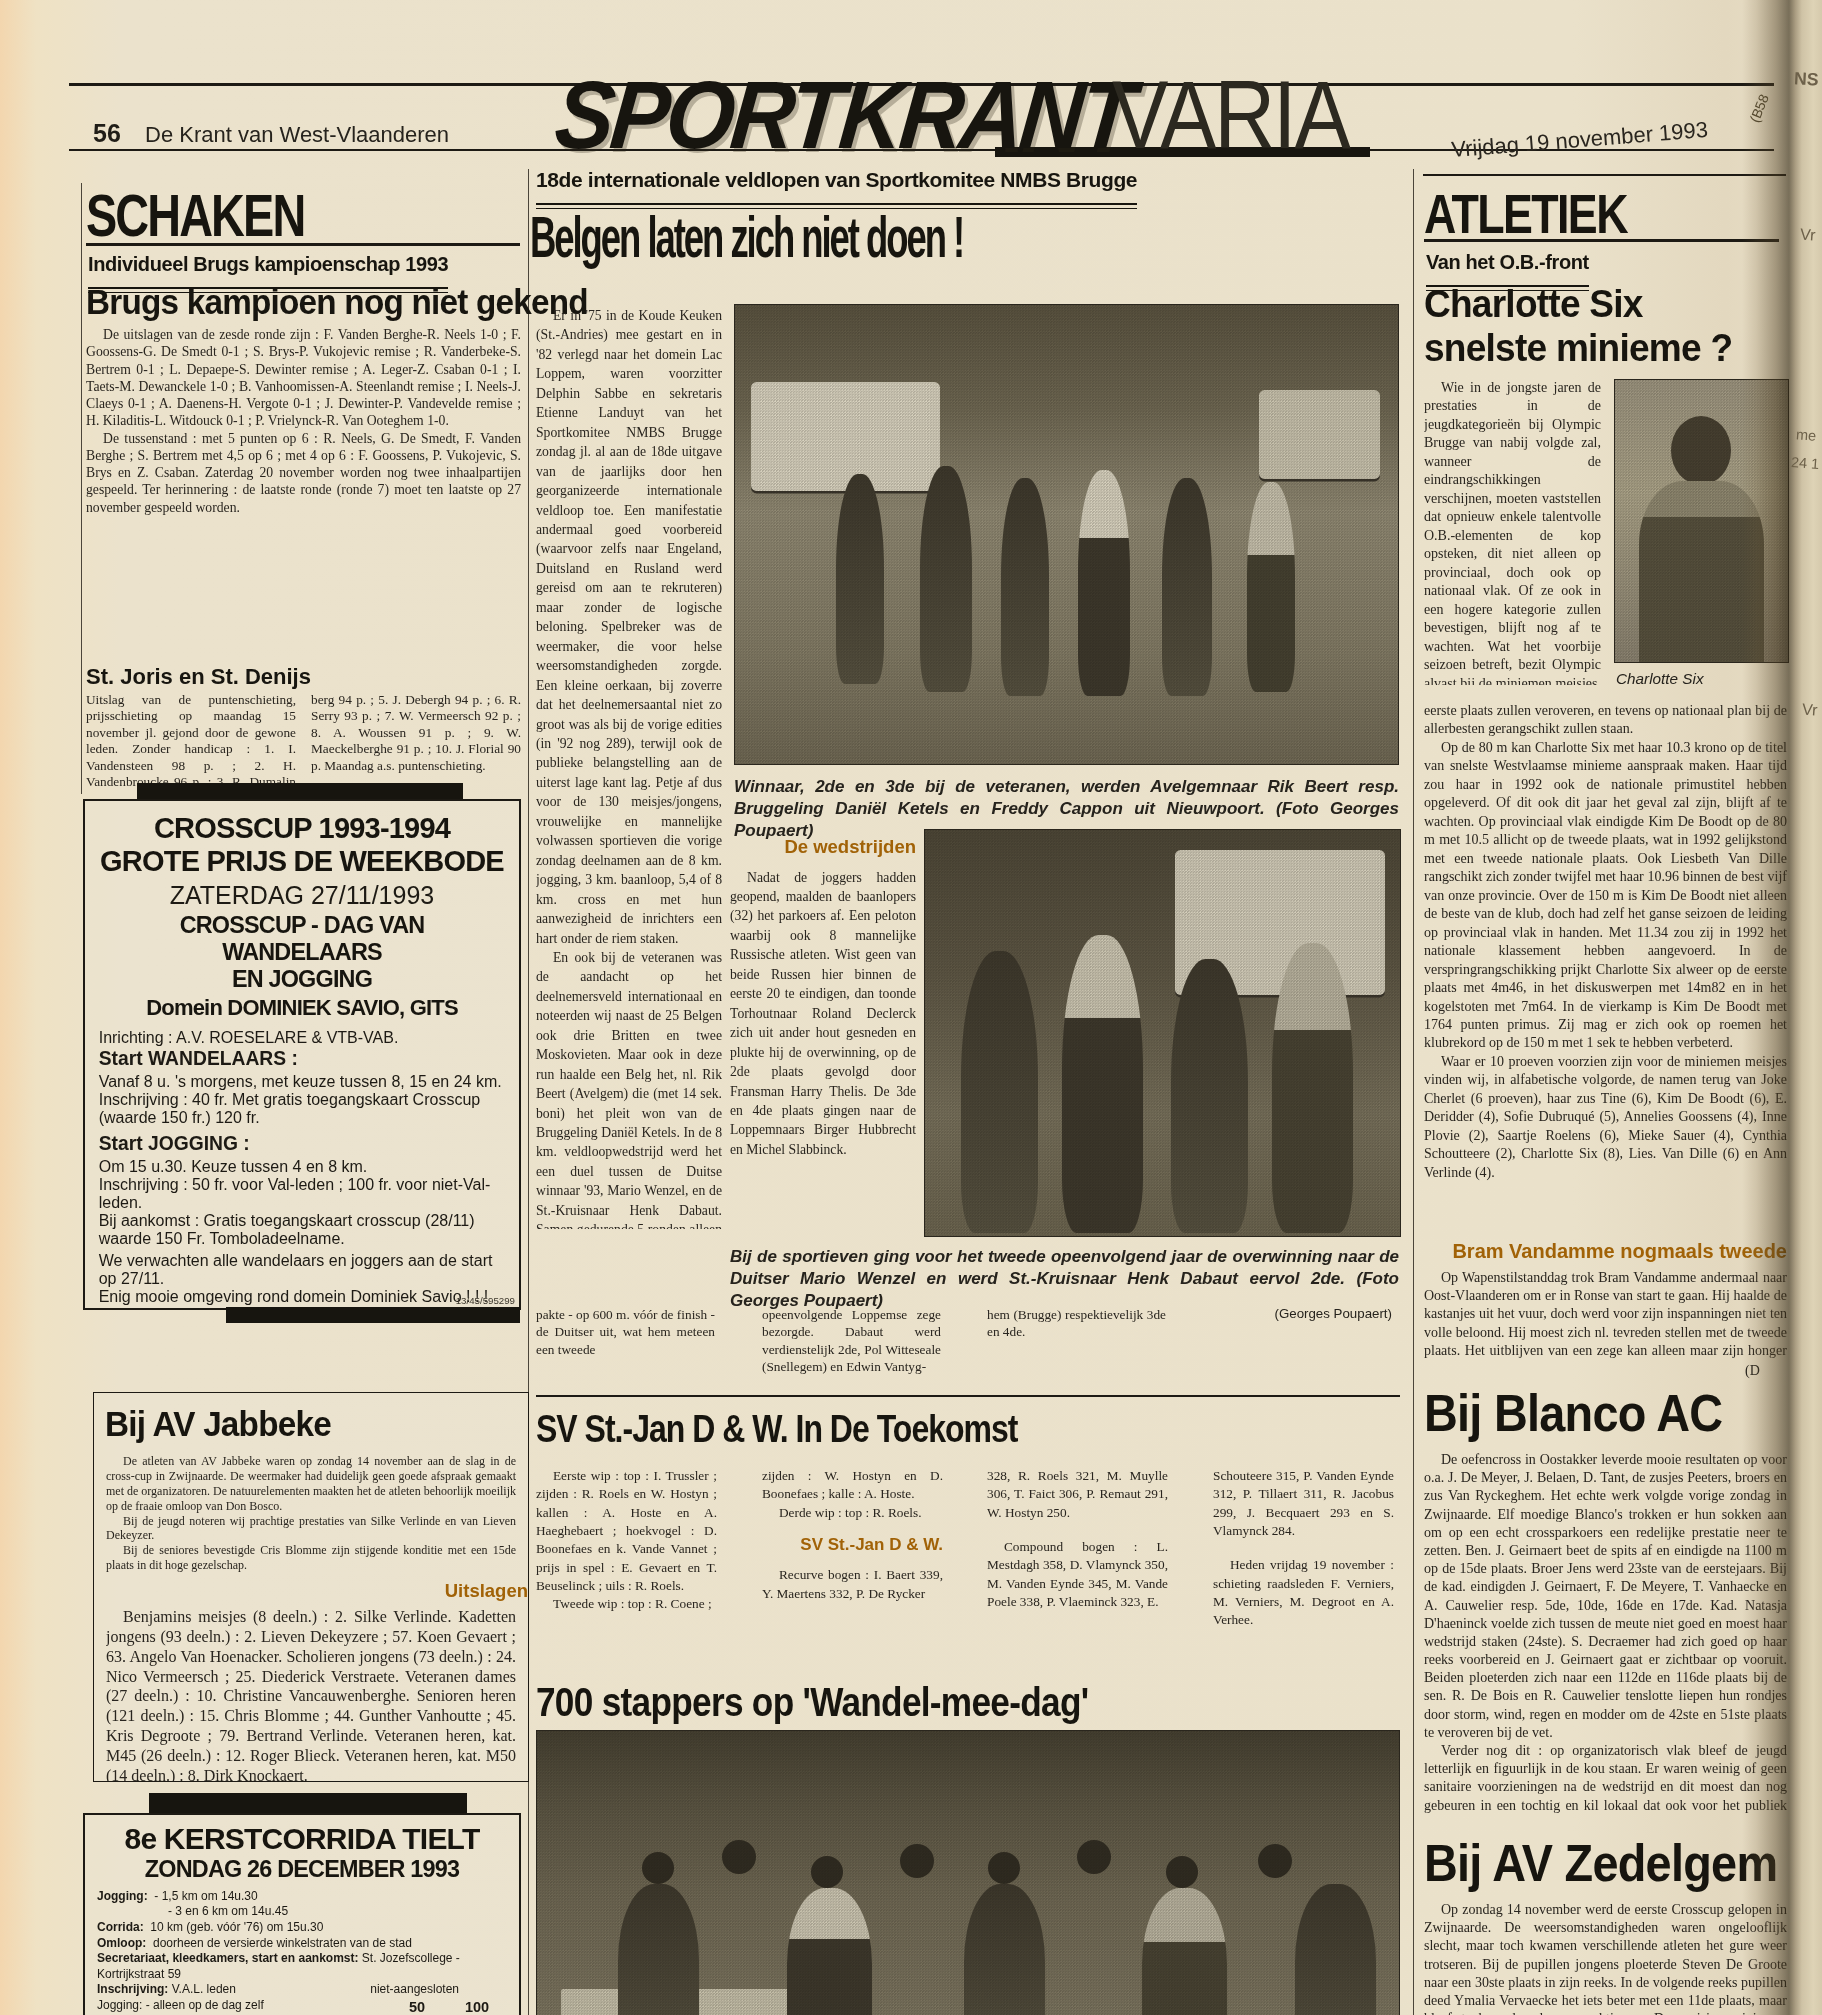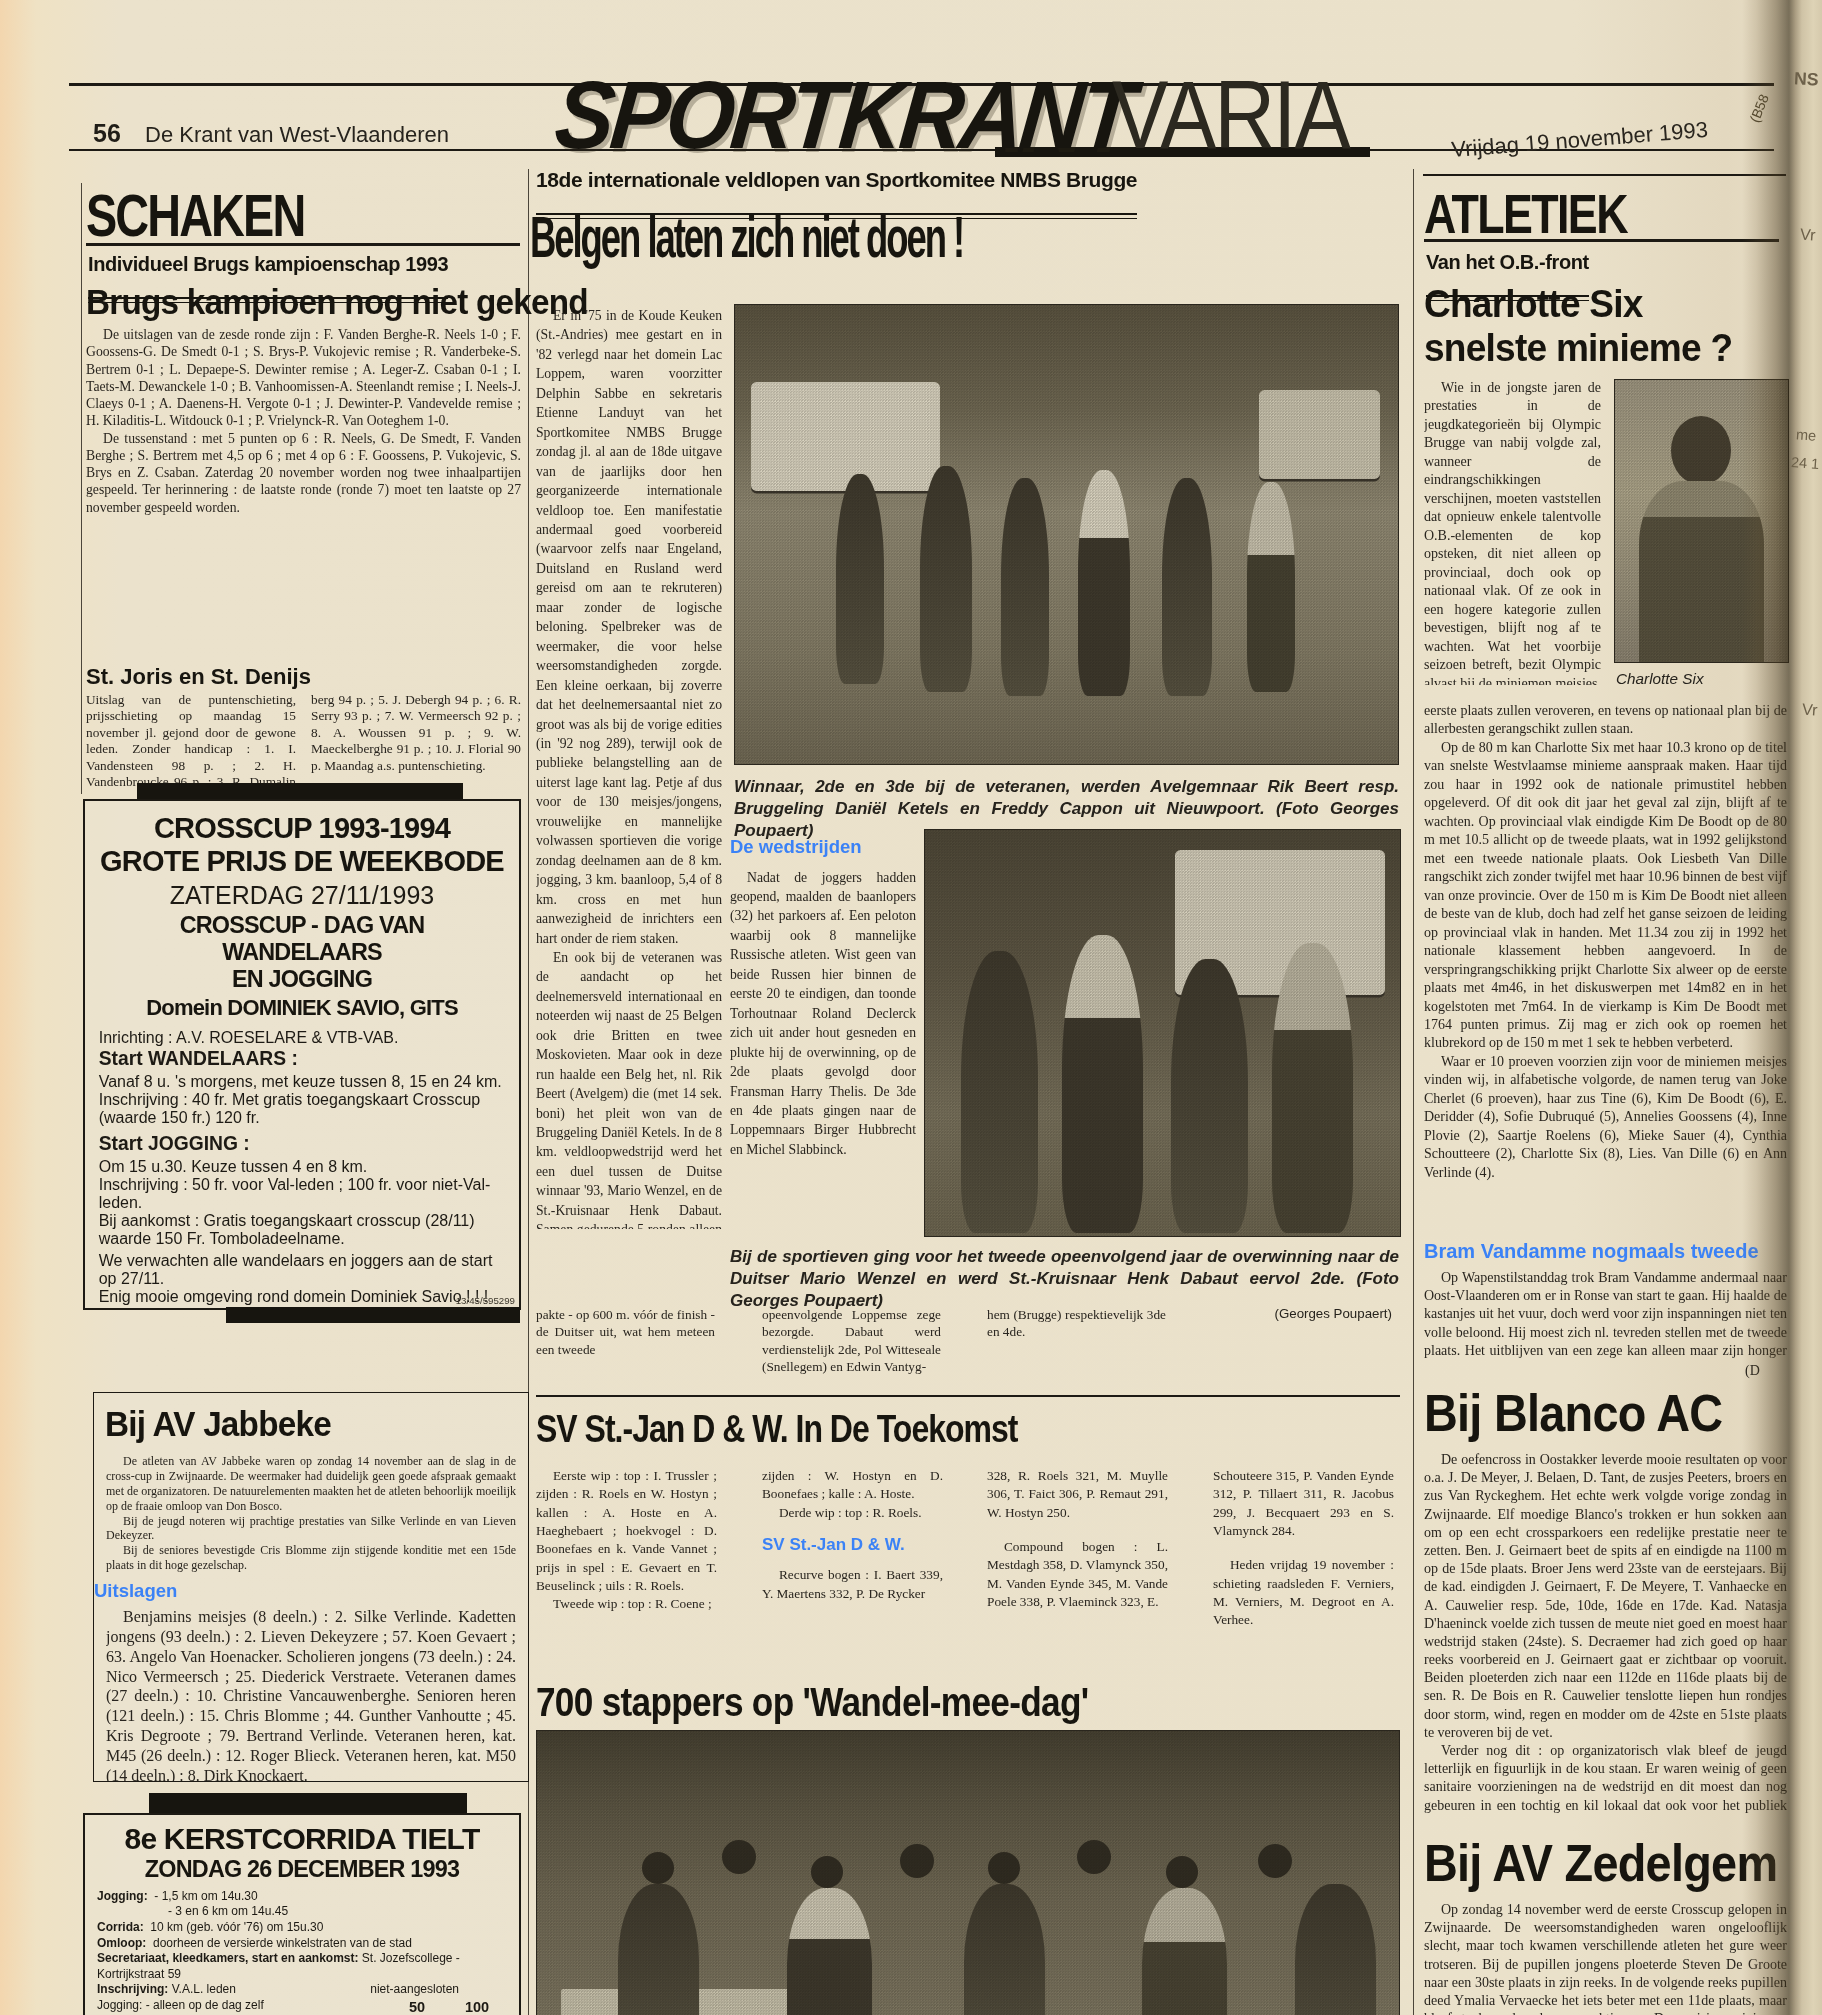--- a/index.html
+++ b/index.html
@@ -8,23 +8,23 @@
        font-family:"Liberation Serif",serif;color:#26231d;}
   .abs{position:absolute}
   .sans{font-family:"Liberation Sans",sans-serif}
   .serif{font-family:"Liberation Serif",serif}
   .rule{position:absolute;background:#1d1a14}
   .hl{font-family:"Liberation Sans",sans-serif;font-weight:700;color:#17150f;letter-spacing:-0.8px;white-space:nowrap}
   .cond{display:inline-block;transform-origin:0 50%}
   .body{font-size:13.7px;line-height:1.3;text-align:justify;color:#29251f;overflow:hidden}
   .body p{margin:0;text-indent:17px}
   .kick{font-family:"Liberation Sans",sans-serif;font-weight:700;color:#17150f;display:inline-block;
-        border-bottom:2.8px solid #17150f;padding-bottom:21px;position:relative;white-space:nowrap;letter-spacing:-0.4px}
+        border-bottom:2.8px solid #17150f;padding-bottom:11px;position:relative;white-space:nowrap;letter-spacing:-0.4px}
   .kick::after{content:"";position:absolute;left:0;right:0;bottom:-6.4px;height:1.2px;background:#17150f}
-  .subhead{font-family:"Liberation Sans",sans-serif;font-weight:700;color:#3b82f6;text-align:left}
+  .subhead{font-family:"Liberation Sans",sans-serif;font-weight:700;color:#a16207;text-align:right}
   .cap{font-family:"Liberation Sans",sans-serif;font-style:italic;font-weight:700;color:#26231d;line-height:1.28;text-align:justify}
   .photo{position:absolute;border:1.6px solid #2a261d;overflow:hidden}
   .photo .ht{position:absolute;inset:0;background:repeating-radial-gradient(circle at 0.4px 0.4px,rgba(30,26,18,.22) 0 0.5px,transparent 0.5px 1.7px);background-size:2.8px 2.8px}
   .fig{position:absolute;background:linear-gradient(#3c372b,#55503f);border-radius:45% 45% 18% 18%}
   .head{position:absolute;background:#2f2b21;border-radius:50%}
   .van{position:absolute;background:#d8d2bf;border-radius:5.6px;box-shadow:0 2.4px 0 #39342a}
   .box{position:absolute;border:2.8px solid #1d1a14;background:rgba(236,229,212,.35)}
   .blk{position:absolute;background:#17150f}
   .label{font-family:"Liberation Sans",sans-serif;font-weight:700}
   .curl{position:absolute;top:0;bottom:0;right:0;width:81px;z-index:60;pointer-events:none;

